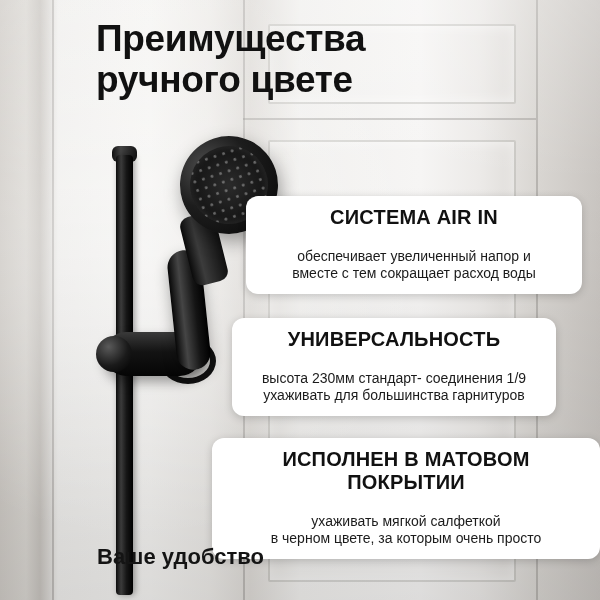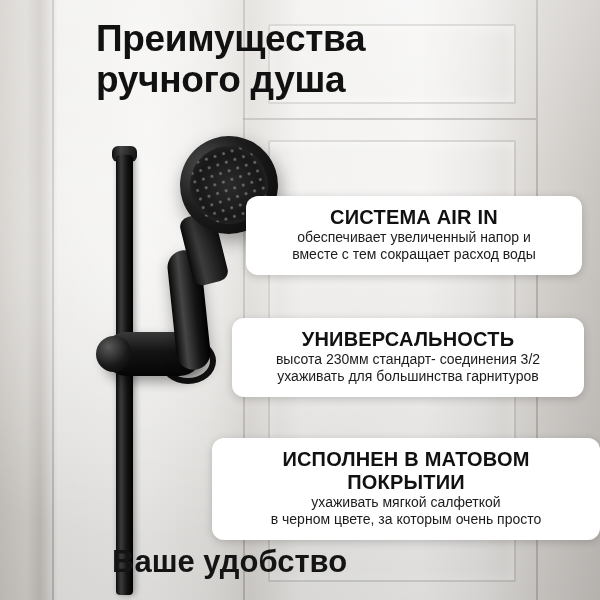--- a/index.html
+++ b/index.html
@@ -164,23 +164,23 @@
     top: 18px;
     width: 470px;
     font-size: 37px;
     line-height: 1.12;
     font-weight: bold;
     color: #111111;
     letter-spacing: -0.3px;
   }
   .footer-title {
     position: absolute;
-    left: 112px;
+    left: 97px;
     top: 544px;
-    font-size: 31px;
+    font-size: 22px;
     font-weight: bold;
     color: #141414;
   }
 
   
   .card {
     position: absolute;
     background: #ffffff;
     border-radius: 12px;
     box-shadow: 0 2px 8px rgba(0,0,0,0.18);
@@ -189,36 +189,36 @@
     text-align: center;
   }
   .card-title {
     font-size: 20px;
     font-weight: bold;
     color: #111;
     letter-spacing: 0.2px;
     line-height: 1.15;
   }
   .card-body {
-    margin-top: 0;
+    margin-top: 19px;
     font-size: 14px;
     color: #1b1b1b;
     line-height: 1.22;
   }
   .card-body .line { display: block; }
 
   #card-air {
     left: 246px;
     top: 196px;
     width: 336px;
   }
   #card-universal {
     left: 232px;
     top: 318px;
-    width: 352px;
+    width: 324px;
   }
   #card-matte {
     left: 212px;
     top: 438px;
     width: 388px;
   }
 </style>
 </head>
 <body>
 
@@ -245,35 +245,35 @@
   <div class="shower-handle"></div>
   <div class="shower-neck"></div>
   <div class="shower-head">
     <div class="shower-face">
       <div class="nozzles"></div>
     </div>
   </div>
 
   <div class="title">
     <span>Преимущества</span><br>
-    <span>ручного душа</span>
+    <span>ручного цвете</span>
   </div>
 
   <div class="card" id="card-air">
     <div class="card-title">СИСТЕМА AIR IN</div>
     <div class="card-body">
       <span class="line">обеспечивает увеличенный напор и</span>
       <span class="line">вместе с тем сокращает расход воды</span>
     </div>
   </div>
 
   <div class="card" id="card-universal">
     <div class="card-title">УНИВЕРСАЛЬНОСТЬ</div>
     <div class="card-body">
-      <span class="line">высота 230мм стандарт- соединения 3/2</span>
+      <span class="line">высота 230мм стандарт- соединения 1/9</span>
       <span class="line">ухаживать для большинства гарнитуров</span>
     </div>
   </div>
 
   <div class="card" id="card-matte">
     <div class="card-title">ИСПОЛНЕН В МАТОВОМ ПОКРЫТИИ</div>
     <div class="card-body">
       <span class="line">ухаживать мягкой салфеткой</span>
       <span class="line">в черном цвете, за которым очень просто</span>
     </div>

